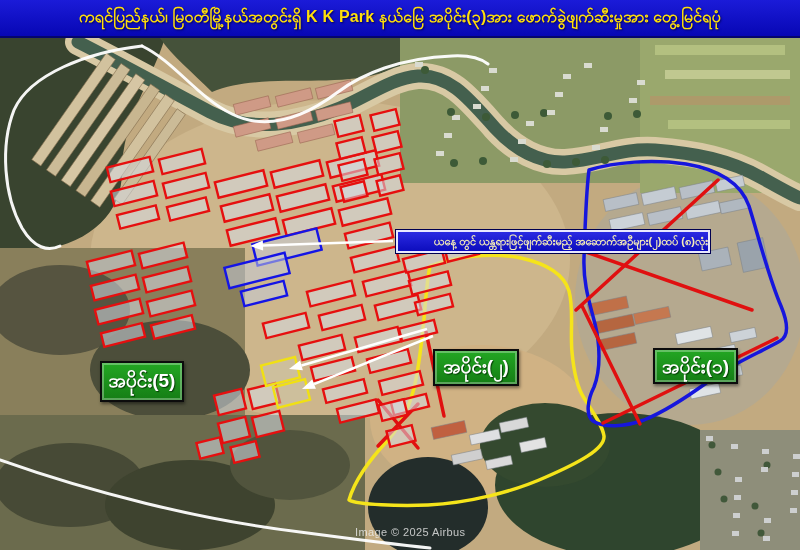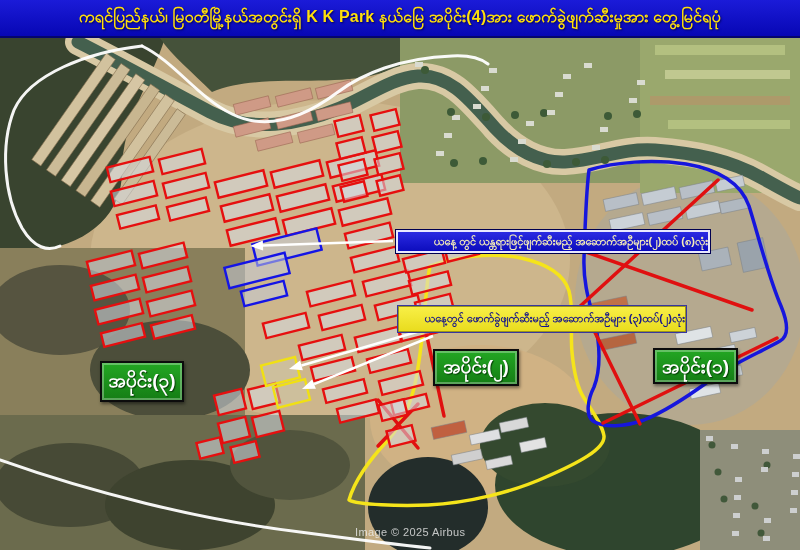--- a/index.html
+++ b/index.html
@@ -249,32 +249,29 @@
         <line x1="393" y1="241" x2="262.99206068008664" y2="245.54573214405292" stroke="#ffffff" stroke-width="2.6"></line>
         <polygon points="250,246 262.81734227395316,240.54878572863498 263.1667790862201,250.54267855947086" fill="#ffffff"></polygon>
         <line x1="427" y1="329" x2="301.4860627590999" y2="365.380851374174" stroke="#ffffff" stroke-width="2.6"></line>
         <polygon points="289,369 300.0940825183976,360.57851954375093 302.87804299980223,370.183183204597" fill="#ffffff"></polygon>
         <line x1="433" y1="336" x2="314.0510701781484" y2="384.1243761874667" stroke="#ffffff" stroke-width="2.6"></line>
         <polygon points="302,389 312.17583025025095,379.4893491958711 315.92631010604583,388.75940317906225" fill="#ffffff"></polygon>
       </g>
   </svg>
 
   <div class="title-bar">
-    <span>ကရင်ပြည်နယ်၊ မြဝတီမြို့နယ်အတွင်းရှိ  K K Park နယ်မြေ အပိုင်း(4)အား ဖောက်ခွဲဖျက်ဆီးမှုအား တွေ့မြင်ရပုံ</span>
+    <span>ကရင်ပြည်နယ်၊ မြဝတီမြို့နယ်အတွင်းရှိ  K K Park နယ်မြေ အပိုင်း(၃)အား ဖောက်ခွဲဖျက်ဆီးမှုအား တွေ့မြင်ရပုံ</span>
   </div>
 
   <div class="banner banner-blue">
     <span>ယနေ့ တွင် ယန္တရားဖြင့်ဖျက်ဆီးမည့် အဆောက်အဦများ(၂)ထပ်  (၈)လုံး</span>
   </div>
-  <div class="banner banner-yellow">
-    <span>ယနေ့တွင် ဖောက်ခွဲဖျက်ဆီးမည့် အဆောက်အဦများ (၃)ထပ်(၂)လုံး</span>
-  </div>
 
   <div class="sec-label" id="label-3">
-    <span>အပိုင်း(၃)</span>
+    <span>အပိုင်း(5)</span>
   </div>
   <div class="sec-label" id="label-2">
     <span>အပိုင်း(၂)</span>
   </div>
   <div class="sec-label" id="label-1">
     <span>အပိုင်း(၁)</span>
   </div>
 
   <div class="credit">Image © 2025 Airbus</div>
 </div>

